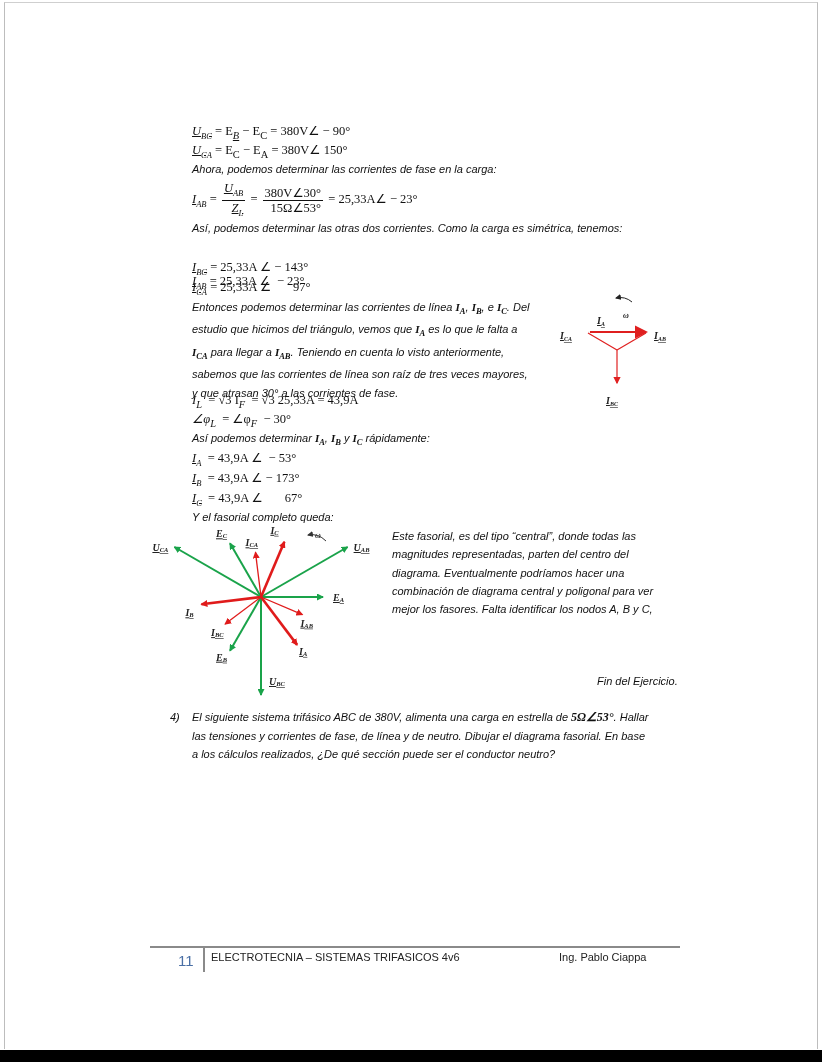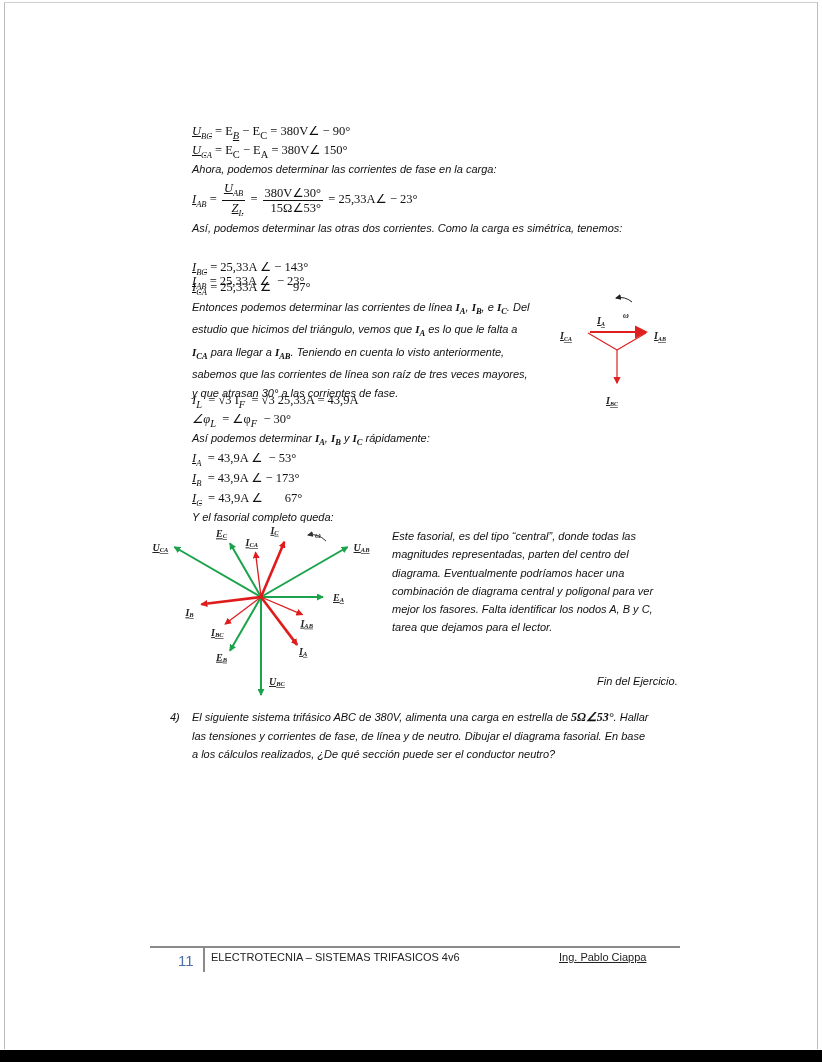--- a/index.html
+++ b/index.html
@@ -15,21 +15,21 @@
   .mv sub, .bv sub { font-size:8.5px; }
   .bv { font-family:"Liberation Serif", serif; font-style:italic; font-weight:bold; }
   .frac { display:inline-block; vertical-align:middle; text-align:right; margin:0 2px; }
   .frac .num { display:block; border-bottom:1px solid #111; padding:0 2px; line-height:14px; }
   .frac .den { display:block; padding:0 2px; line-height:15px; }
   .para { position:absolute; font-style:italic; font-size:11px; line-height:18.3px; }
   .footer-rule { position:absolute; left:150px; top:946px; width:530px; height:2px; background:#8a8a8a; }
   .footer-vbar { position:absolute; left:203px; top:948px; width:2px; height:24px; background:#8a8a8a; }
   .footer-num { position:absolute; left:178px; top:952px; font-size:15px; font-weight:normal; color:#4a6fa5; }
   .footer-title { position:absolute; left:211px; top:951px; font-size:11px; color:#222; }
-  .footer-author { position:absolute; left:559px; top:951px; font-size:11px; color:#222;text-decoration:underline; }
+  .footer-author { position:absolute; left:559px; top:951px; font-size:11px; color:#222; }
   svg text { font-family:"Liberation Serif", serif; font-style:italic; font-weight:bold; }
 </style>
 </head>
 <body>
 
 <div class="page-frame"></div>
 
 <div class="line math" style="top:122px;">
   <span class="mv"><span>U</span><sub>BC</sub></span>
   <span>= E</span><sub class="mv">B</sub><span> − E</span><sub>C</sub><span> = 380V∠ − 90°</span>
@@ -142,21 +142,20 @@
   <path d="M186,16 Q178,8 168,10" stroke="#333" stroke-width="1" fill="none" marker-end="url(#mK)"></path>
   <text x="175" y="13" font-size="8" fill="#333">ω</text>
 </svg>
 
 <div class="para" style="left:392px; top:527px;">
   <div>Este fasorial, es del tipo “central”, donde todas las</div>
   <div>magnitudes representadas, parten del centro del</div>
   <div>diagrama. Eventualmente podríamos hacer una</div>
   <div>combinación de diagrama central y poligonal para ver</div>
   <div>mejor los fasores. Falta identificar los nodos A, B y C,</div>
-  <div>tarea que dejamos para el lector.</div>
 </div>
 
 <div class="para" style="left:597px; top:672px;">Fin del Ejercicio.</div>
 
 <div class="para" style="left:170px; top:708px;">4)</div>
 <div class="para" style="left:192px; top:708px; line-height:18.5px;">
   <div><span>El siguiente sistema trifásico ABC de 380V, alimenta una carga en estrella de </span><span style="font-family:'Liberation Serif',serif; font-weight:bold; font-size:12px;">5Ω∠53°</span><span>. Hallar</span></div>
   <div>las tensiones y corrientes de fase, de línea y de neutro. Dibujar el diagrama fasorial. En base</div>
   <div>a los cálculos realizados, ¿De qué sección puede ser el conductor neutro?</div>
 </div>

